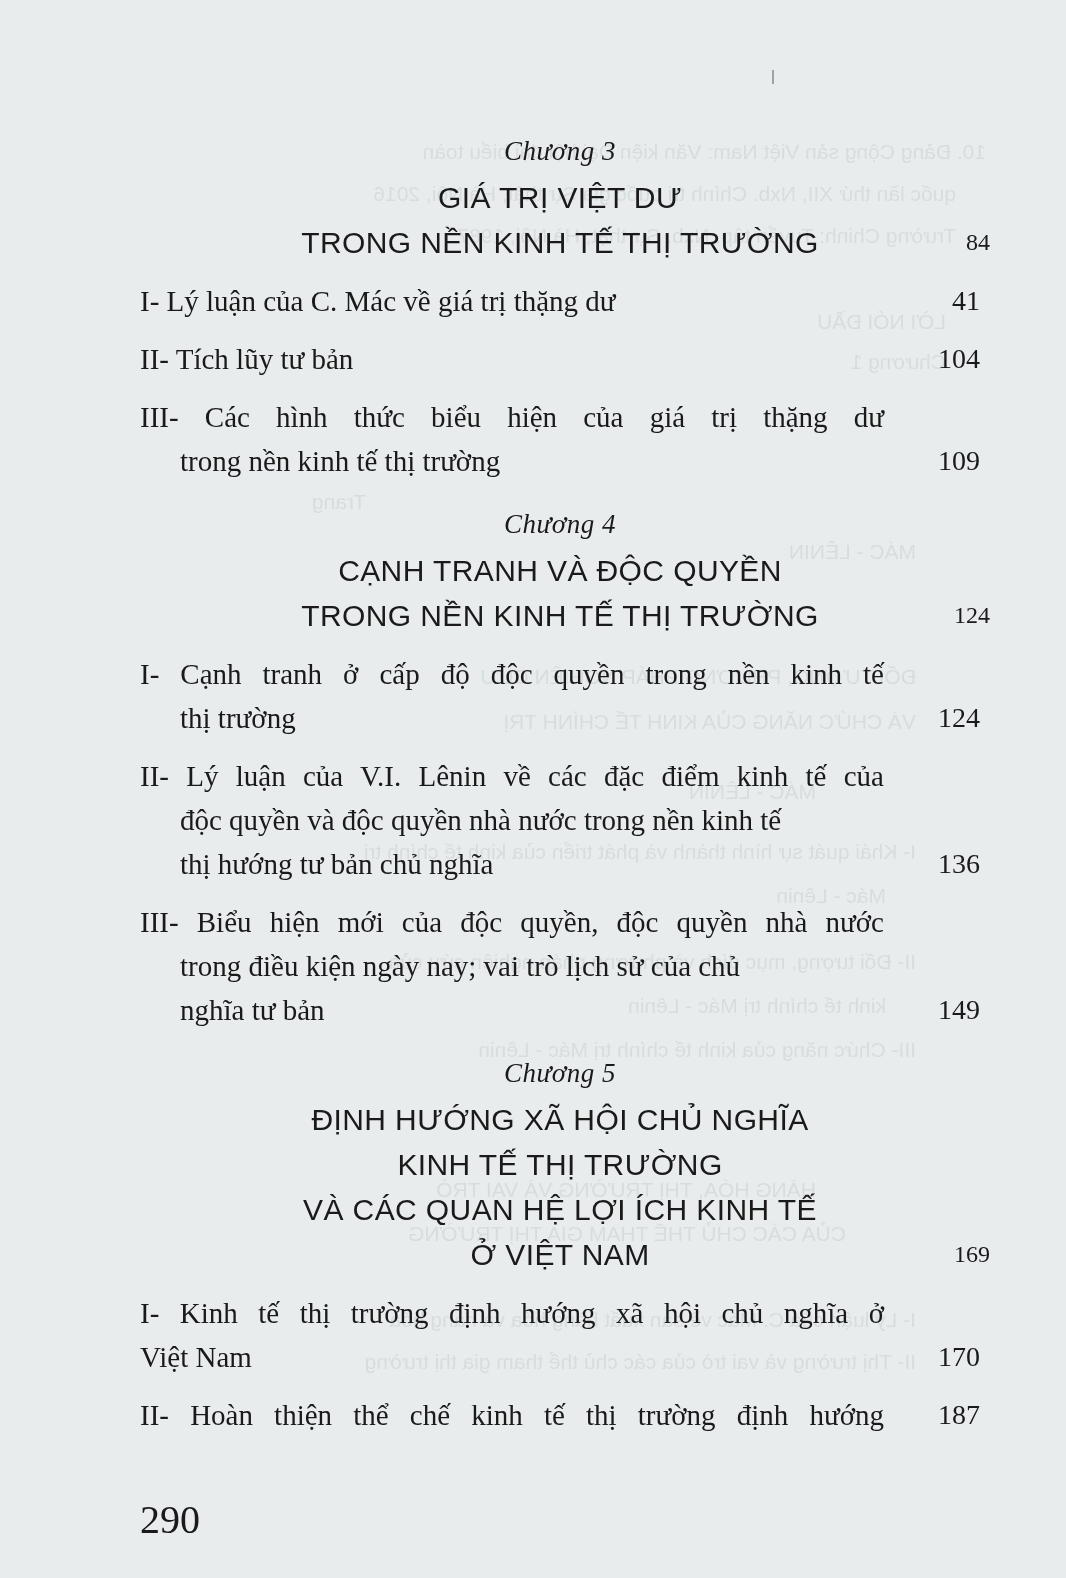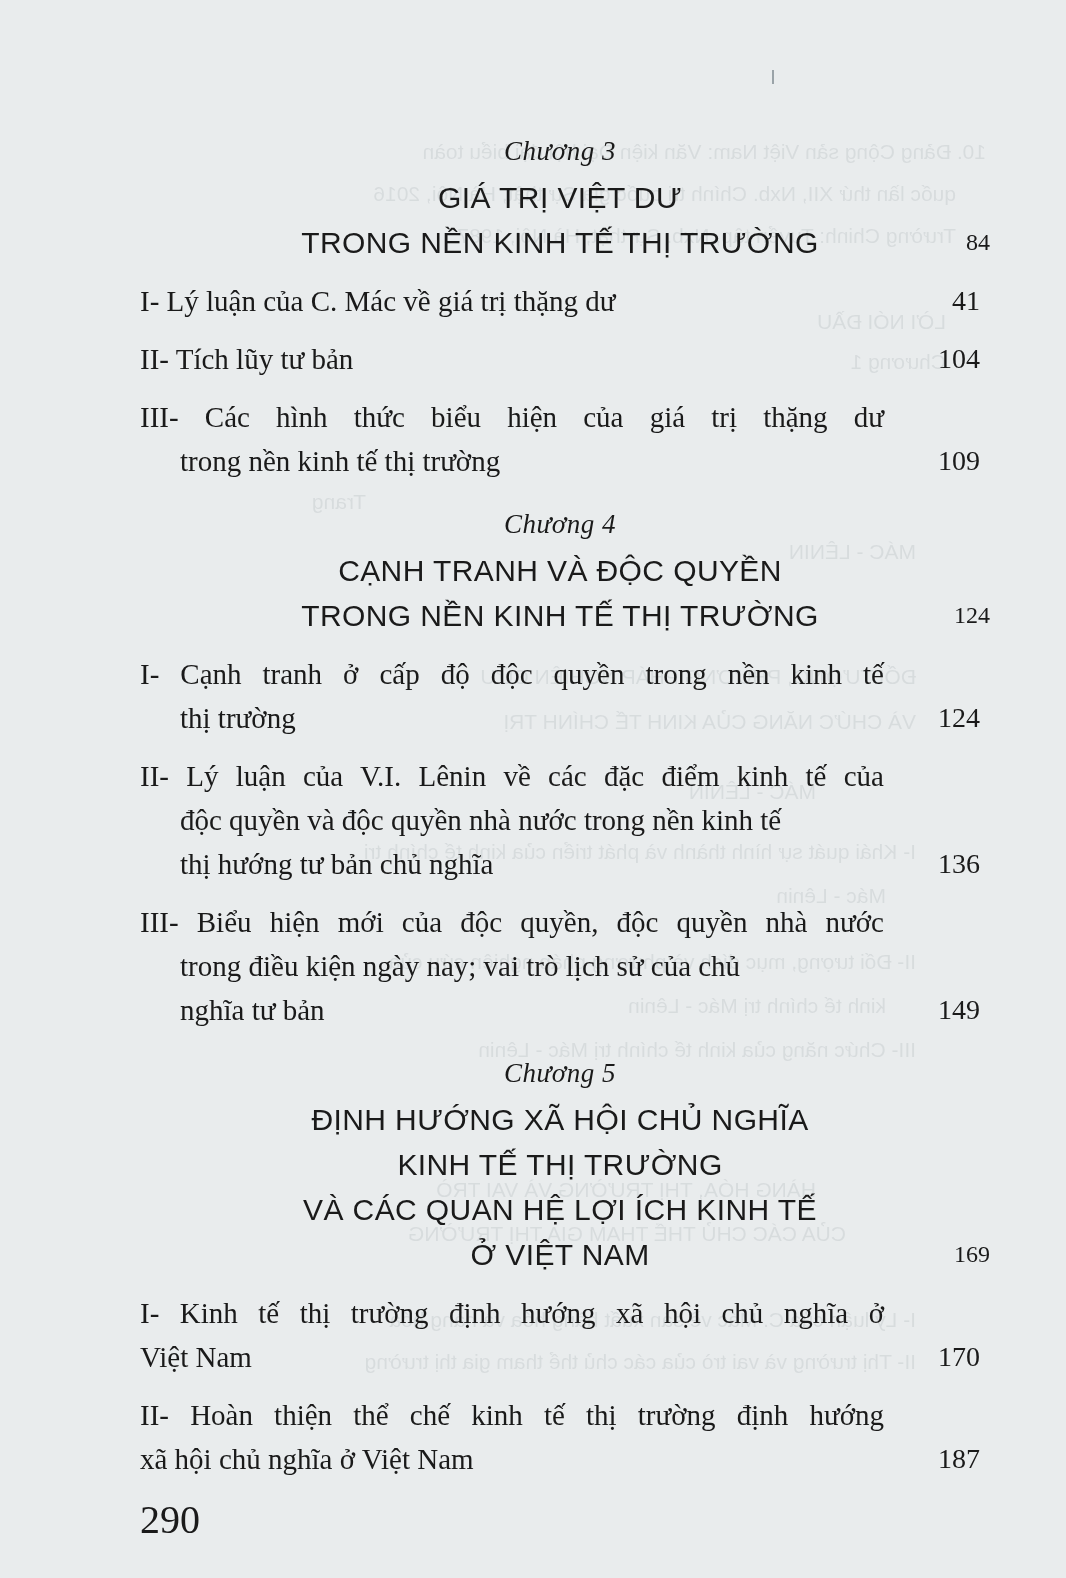--- a/index.html
+++ b/index.html
@@ -232,21 +232,20 @@
       <div class="txt">
         <span class="l1">I- Kinh tế thị trường định hướng xã hội chủ nghĩa ở</span>
         <span class="l2" style="padding-left:0;">Việt Nam</span>
       </div>
       <div class="pgnum">170</div>
     </div>
 
     <div class="toc-entry two-line">
       <div class="txt">
         <span class="l1">II- Hoàn thiện thể chế kinh tế thị trường định hướng</span>
-        <span class="l2" style="padding-left:0;">xã hội chủ nghĩa ở Việt Nam</span>
       </div>
       <div class="pgnum">187</div>
     </div>
 
 
   </div>
 
   <div class="folio">290</div>
 </div>
 

